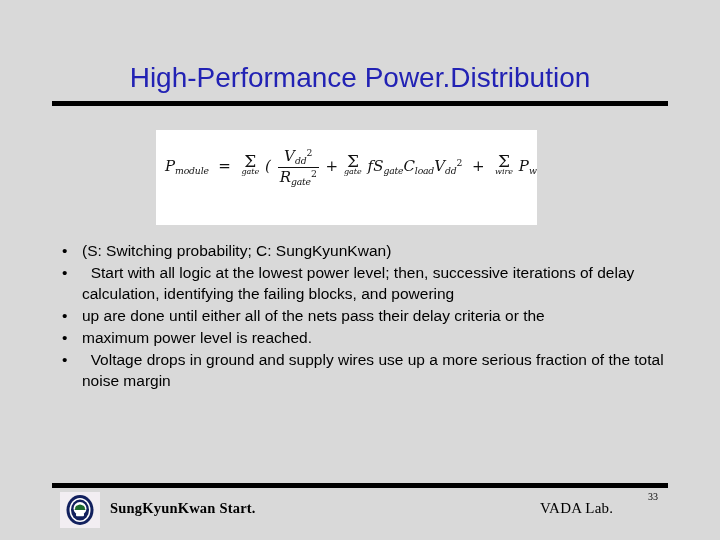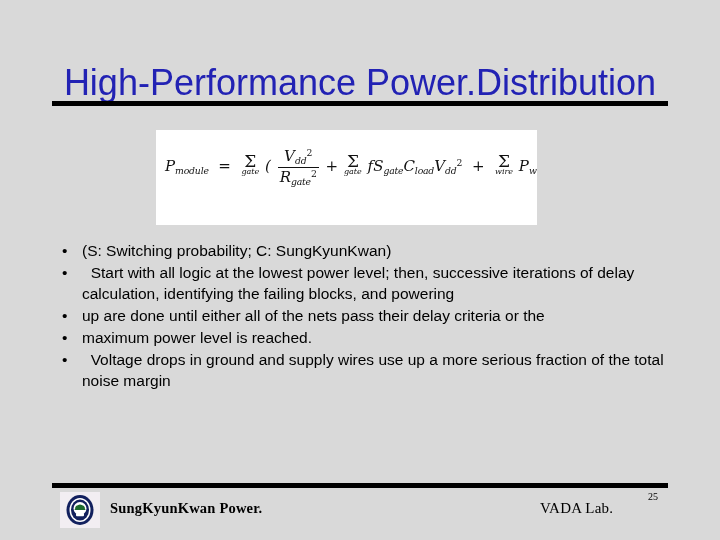--- a/index.html
+++ b/index.html
@@ -21,21 +21,21 @@
   }
 
   
   #title {
     position: absolute;
     left: 0;
     top: 62px;
     width: 720px;
     text-align: center;
     color: #2222b4;
-    font-size: 36px;
+    font-size: 28px;
     font-weight: normal;
     letter-spacing: 0px;
     white-space: nowrap;
     font-family: "Liberation Sans", sans-serif;
   }
   .rule {
     position: absolute;
     left: 52px;
     width: 616px;
     height: 5px;
@@ -254,19 +254,19 @@
         <ellipse cx="17" cy="17" rx="10.5" ry="12" fill="#ffffff"></ellipse>
         <ellipse cx="17" cy="17" rx="9" ry="10.5" fill="#12205e"></ellipse>
         <ellipse cx="17" cy="15.5" rx="6.5" ry="6.5" fill="#ffffff"></ellipse>
         <path d="M11.5 17 Q13 12 17 11.5 Q21 12 22.5 17 Z" fill="#1d6b2e"></path>
         <circle cx="14.2" cy="14.3" r="1.7" fill="#1d6b2e"></circle>
         <circle cx="19.8" cy="14.3" r="1.7" fill="#1d6b2e"></circle>
         <rect x="13" y="20" width="8" height="3.2" rx="1" fill="#ffffff"></rect>
       </svg>
     </div>
 
-    <div id="univ-name">SungKyunKwan Power.</div>
+    <div id="univ-name">SungKyunKwan Start.</div>
     <div id="lab-name">VADA Lab.</div>
-    <div id="page-number">25</div>
+    <div id="page-number">33</div>
 
   </div>
 
 </div>
 
 </body></html>

